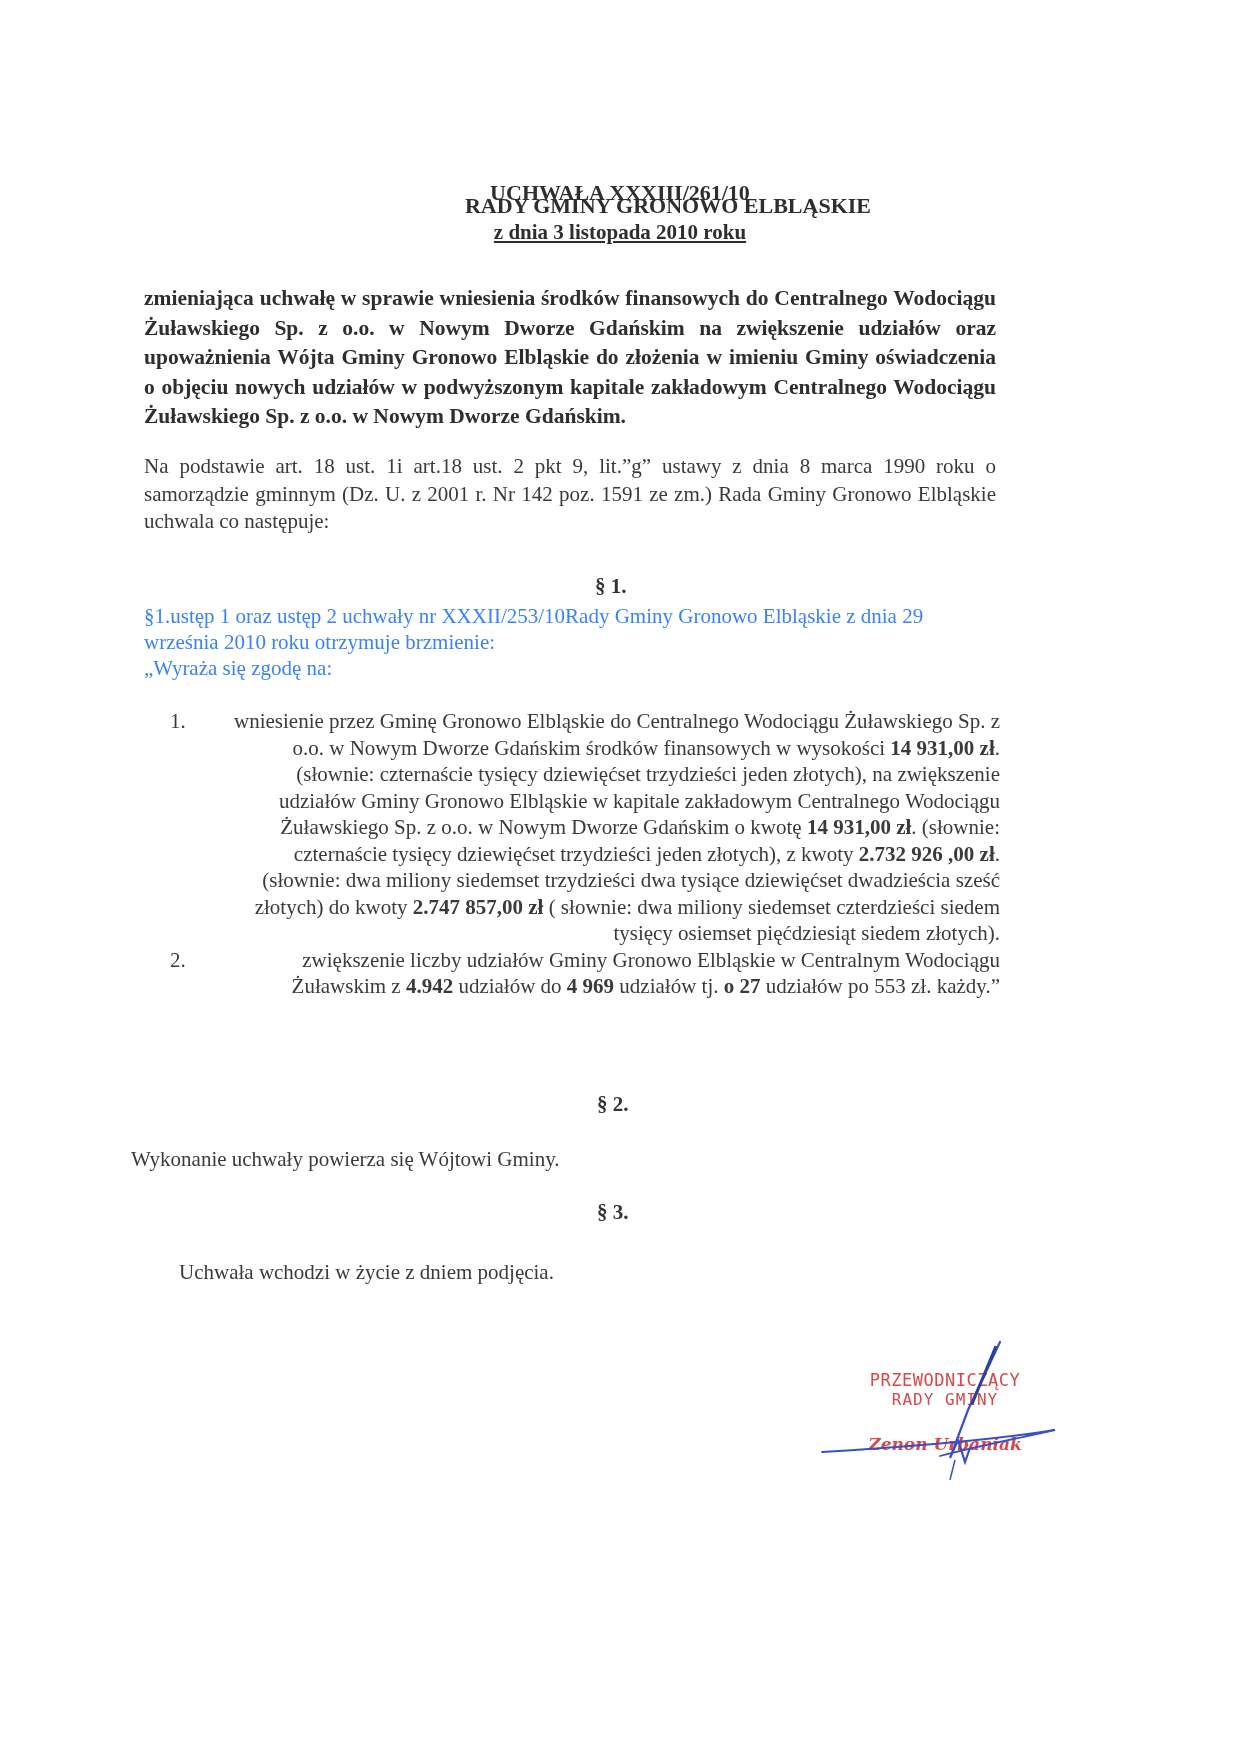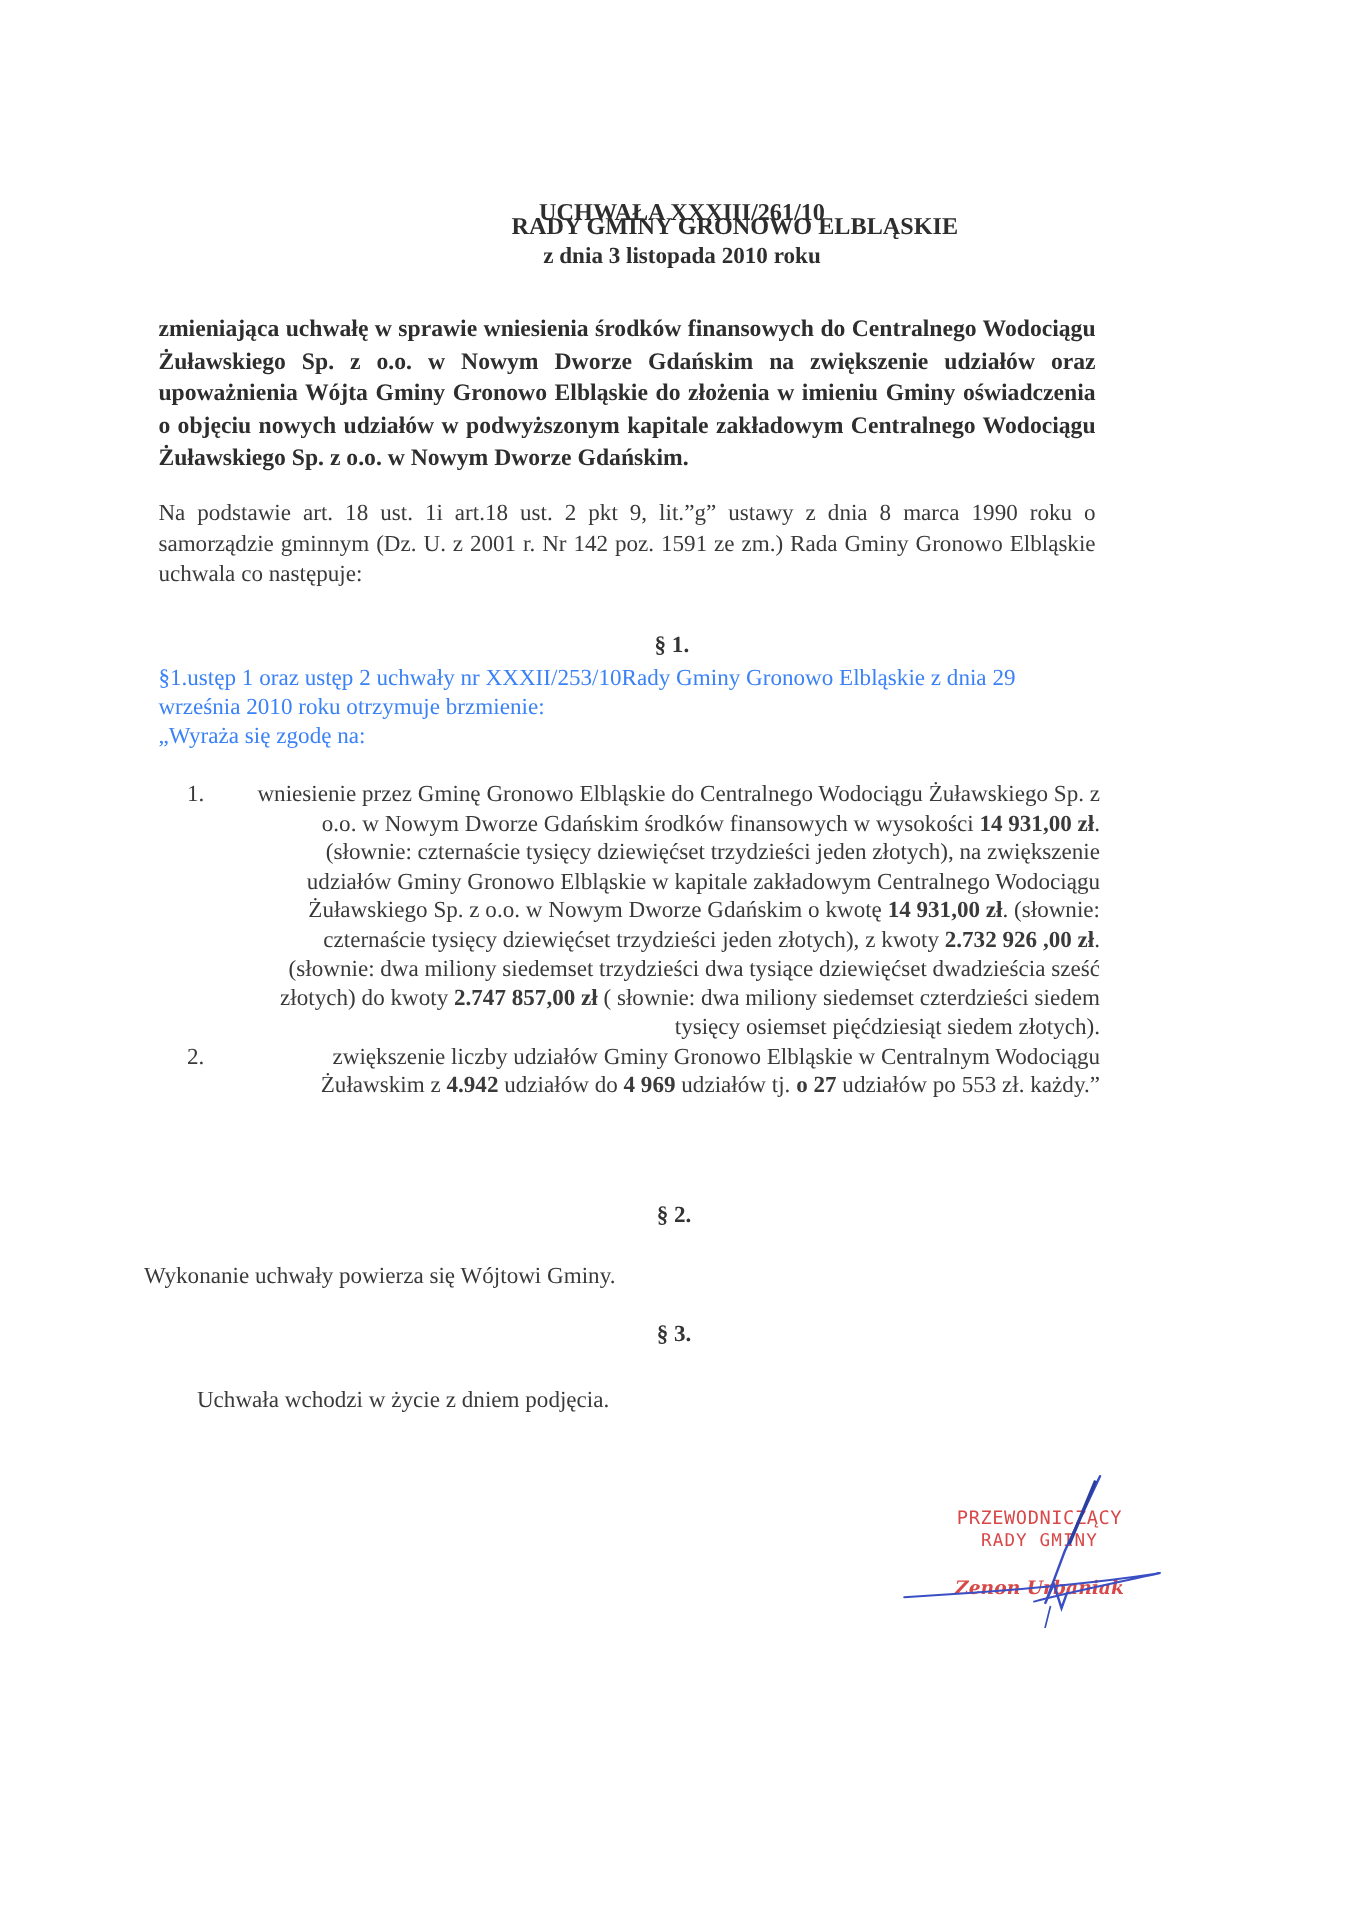--- a/index.html
+++ b/index.html
@@ -23,21 +23,21 @@
   .stamp .s3{font-size:17px;font-style:italic;font-weight:bold;margin-top:25px;font-family:"DejaVu Serif",serif;}
   .sig{position:absolute;left:800px;top:1330px;width:300px;height:150px;}
 </style>
 </head>
 <body>
 
 <div class="page">
 
   <div class="hdr" style="top:180px;">UCHWAŁA XXXIII/261/10</div>
   <div class="hdr" style="top:193px;padding-left:48px;">RADY GMINY GRONOWO ELBLĄSKIE</div>
-  <div class="hdr" style="top:220px;font-size:21px;">z dnia 3 listopada 2010 roku</div>
+  <div class="hdr" style="top:220px;font-size:21px;text-decoration:underline;">z dnia 3 listopada 2010 roku</div>
 
   <div class="subj">zmieniająca uchwałę w sprawie wniesienia środków finansowych do Centralnego Wodociągu Żuławskiego Sp. z o.o. w Nowym Dworze Gdańskim na zwiększenie udziałów oraz upoważnienia Wójta Gminy Gronowo Elbląskie do złożenia w imieniu Gminy oświadczenia o objęciu nowych udziałów w podwyższonym kapitale zakładowym Centralnego Wodociągu Żuławskiego Sp. z o.o. w Nowym Dworze Gdańskim.</div>
 
   <div class="basis">Na podstawie art. 18 ust. 1i art.18 ust. 2 pkt 9, lit.”g” ustawy z dnia 8 marca 1990 roku o samorządzie gminnym (Dz. U. z 2001 r. Nr 142 poz. 1591 ze zm.) Rada Gminy Gronowo Elbląskie uchwala co następuje:</div>
 
   <div class="par" style="left:595px;top:574px;">§ 1.</div>
 
   <div class="p1">
     <div>§1.ustęp 1 oraz ustęp 2 uchwały nr XXXII/253/10Rady Gminy Gronowo Elbląskie z dnia 29 września 2010 roku otrzymuje brzmienie:</div>
     <div>„Wyraża się zgodę na:</div>

